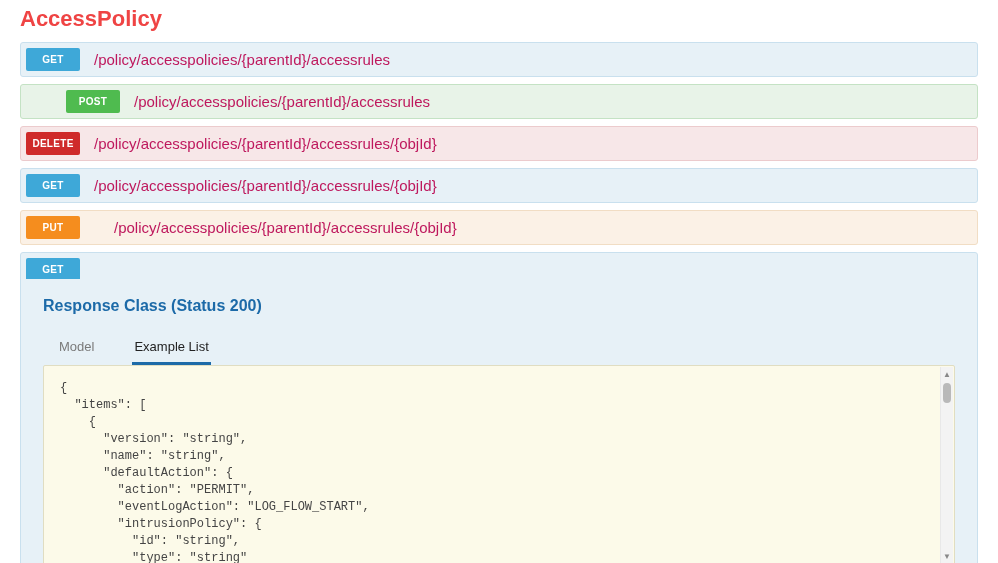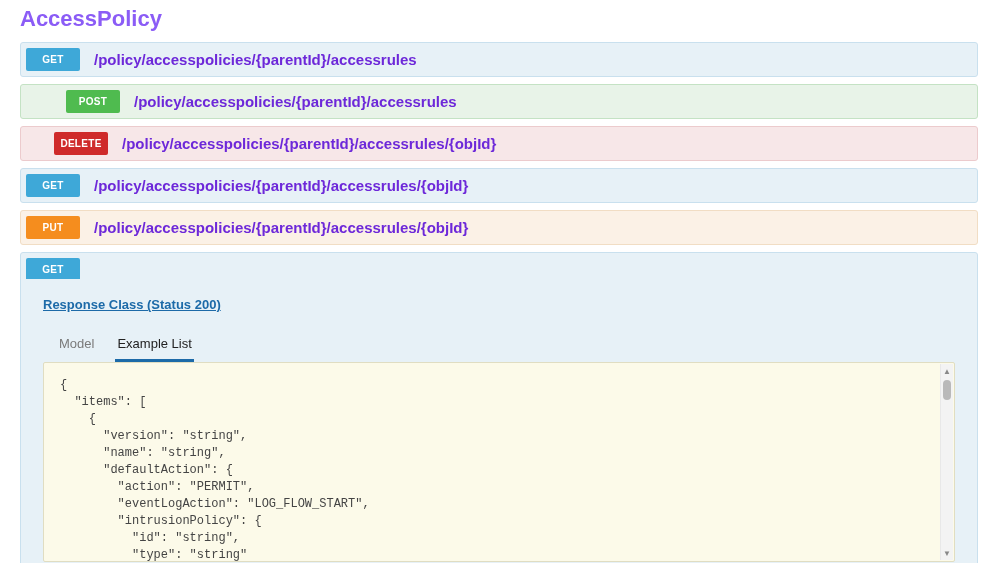--- a/index.html
+++ b/index.html
@@ -14,21 +14,21 @@
 
     .header-row {
       display: flex;
       justify-content: space-between;
       align-items: center;
       padding: 6px 20px 10px;
     }
     .resource-title {
       font-size: 22px;
       font-weight: 700;
-      color: #8b5cf6;
+      color: #ef4444;
     }
     .header-actions {
       display: flex;
       gap: 0;
       font-size: 14px;
       color: #555;
     }
     .header-action {
       padding: 0 12px;
       border-right: 1px solid #ccc;
@@ -42,22 +42,22 @@
     .op-row {
       display: flex;
       align-items: flex-start;
       margin-bottom: 7px;
       border-radius: 3px;
       overflow: hidden;
       border: 1px solid transparent;
     }
     .op-row.get    { background: #e7f1f7; border-color: #c9e0ee; }
     .op-row.post   { background: #e8f3e8; border-color: #c4e2c4; padding-left: 40px; }
-    .op-row.delete { background: #f7e7e8; border-color: #eccbcd; padding-left: 28px; }
-    .op-row.put    { background: #fbf1e6; border-color: #f1ddc4; }
+    .op-row.delete { background: #f7e7e8; border-color: #eccbcd; }
+    .op-row.put    { background: #fbf1e6; border-color: #f1ddc4; gap: 20px; }
 
     .method-badge {
       width: 54px;
       min-width: 54px;
       text-align: center;
       color: #fff;
       font-size: 10px;
       font-weight: 600;
       letter-spacing: 0.3px;
       padding: 6px 0;
@@ -66,48 +66,46 @@
       font-family: inherit;
     }
     .method-badge.get    { background: #3ea8d8; }
     .method-badge.post   { background: #4fbb4f; }
     .method-badge.delete { background: #cf2a2a; }
     .method-badge.put    { background: #f58d1e; }
 
     .op-path {
       padding: 8px 14px;
       font-size: 15px;
-      color: #6d28d9;
+      color: #be185d;
       font-family: -apple-system, BlinkMacSystemFont, "Segoe UI", Helvetica, Arial, sans-serif;
-      font-weight: bold;
     }
 
     .expanded-panel {
       margin: 0 20px;
       background: #e7f1f7;
       border: 1px solid #c9e0ee;
       border-top: none;
       border-bottom: none;
       border-radius: 0 0 3px 3px;
       padding: 18px 22px 12px;
       position: relative;
       top: -8px;
     }
 
     .response-heading {
       color: #1c6aa8;
       font-weight: 700;
-      font-size: 13px;
+      font-size: 16px;
       margin-bottom: 18px;
-      text-decoration: underline;
     }
 
     .tabs {
       display: flex;
-      gap: 19px;
+      gap: 36px;
       padding-left: 14px;
       margin-bottom: 0;
     }
     .tab {
       padding: 6px 2px 8px;
       font-size: 13px;
       color: #7a7a7a;
       cursor: pointer;
       border-bottom: 3px solid transparent;
     }

